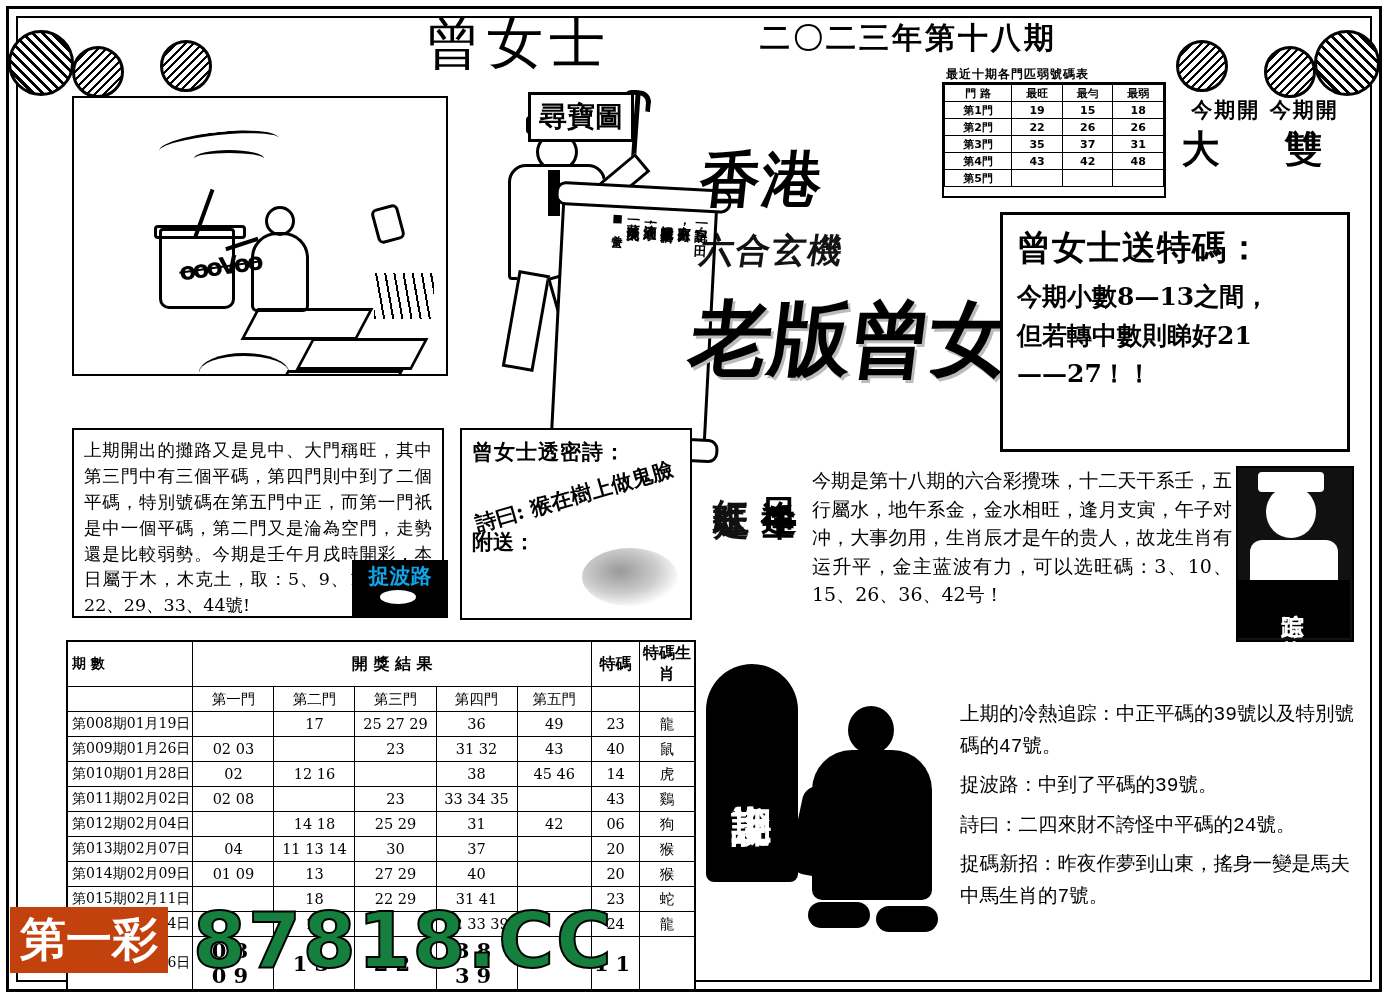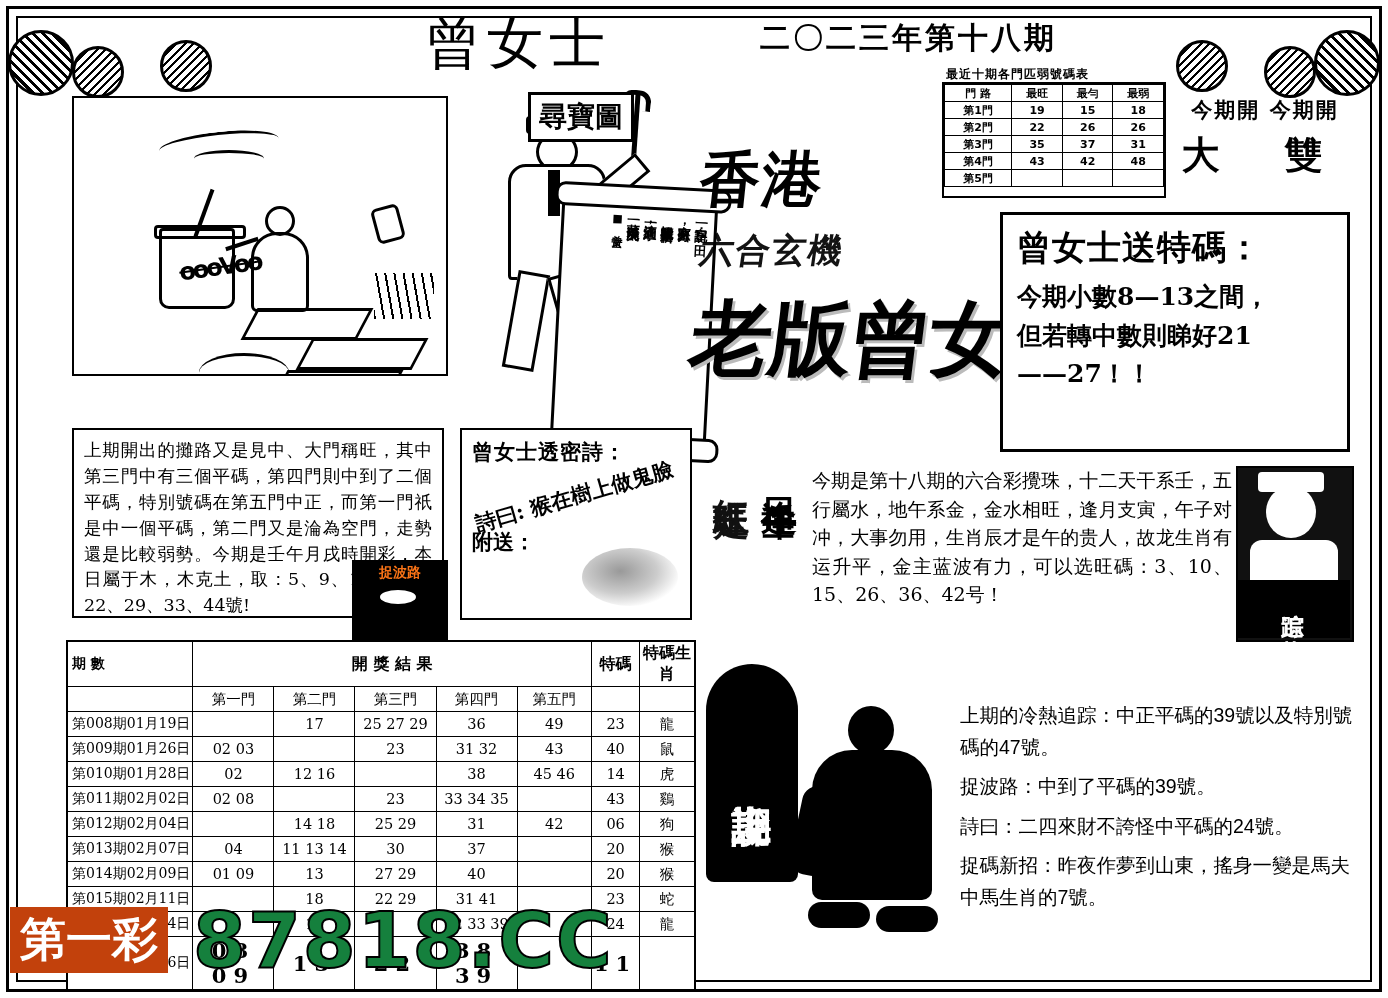--- a/index.html
+++ b/index.html
@@ -47,21 +47,21 @@
   .greenwave{position:absolute;left:72px;top:382px;width:372px;height:40px;font-size:29px;font-weight:bold;
      font-family:"DejaVu Serif","Liberation Serif",serif;letter-spacing:1px;display:flex;align-items:center;}
   .numcircle{display:inline-flex;align-items:center;justify-content:center;width:38px;height:38px;border:3px solid #000;
      border-radius:50%;font-size:25px;font-weight:bold;margin-left:3px;}
 
   
   .ltext{position:absolute;left:72px;top:428px;width:372px;height:190px;border:2px solid #000;padding:8px 10px;
      box-sizing:border-box;font-size:17.5px;line-height:1.48;font-family:"DejaVu Serif","Liberation Serif",serif;
      text-align:justify;}
 
-  .zbl{position:absolute;left:352px;top:560px;width:96px;height:82px;background:#000;color:#f97316;font-size:14px;
+  .zbl{position:absolute;left:352px;top:560px;width:96px;height:58px;background:#000;color:#0ea5e9;font-size:21px;
      font-weight:bold;line-height:1.15;padding:4px 3px;box-sizing:border-box;text-align:center;}
   .zbl span{display:block;}
   .zbl .blob{position:absolute;left:28px;top:30px;width:36px;height:14px;background:#fff;border-radius:50%;}
 
   
   .figure-area{position:absolute;left:448px;top:86px;width:240px;height:350px;}
   .fig-hat{position:absolute;left:78px;top:30px;width:56px;height:18px;background:#000;border-radius:4px;}
   .fig-hat:after{content:"";position:absolute;left:8px;top:-16px;width:40px;height:18px;background:#000;border-radius:4px 4px 0 0;}
   .fig-head{position:absolute;left:88px;top:46px;width:36px;height:34px;border:3px solid #000;border-radius:50%;background:#fff;}
   .fig-body{position:absolute;left:60px;top:78px;width:92px;height:110px;border:3px solid #000;background:#fff;border-radius:18px 18px 4px 4px;}
@@ -95,21 +95,21 @@
 
   
   .mini-table{position:absolute;left:942px;top:82px;width:220px;height:112px;border:2px solid #000;background:#fff;font-size:10px;}
   .mini-title{position:absolute;left:946px;top:66px;font-size:12px;font-weight:bold;letter-spacing:1px;}
   .mini-table table{width:100%;border-collapse:collapse;font-size:11px;}
   .mini-table td,.mini-table th{border:1px solid #000;text-align:center;padding:0;height:16px;font-weight:bold;}
 
   .today{position:absolute;left:1180px;top:96px;width:170px;text-align:center;font-weight:bold;
     font-family:"DejaVu Serif","Liberation Serif",serif;}
   .today .row1{font-size:21px;letter-spacing:2px;}
-  .today .row2{font-size:38px;letter-spacing:26px;margin-top:6px;}
+  .today .row2{font-size:38px;letter-spacing:26px;}
 
   
   .promo{position:absolute;left:1000px;top:212px;width:350px;height:240px;border:3px solid #000;background:#fff;
      padding:10px 14px;box-sizing:border-box;font-family:"DejaVu Serif","Liberation Serif",serif;}
   .promo h2{margin:0 0 10px;font-size:34px;font-weight:bold;letter-spacing:1px;}
   .promo p{margin:6px 0;font-size:25px;font-weight:bold;line-height:1.3;}
 
   
   .redcol{position:absolute;left:708px;top:470px;width:48px;height:168px;font-size:36px;font-weight:bold;
      writing-mode:vertical-rl;text-orientation:upright;color:#111;letter-spacing:2px;
@@ -154,21 +154,21 @@
   .rev-badge span{writing-mode:vertical-rl;text-orientation:upright;font-size:40px;font-weight:bold;line-height:1.05;
      font-family:"DejaVu Serif","Liberation Serif",serif;}
   .rev-fig{position:absolute;left:96px;top:56px;width:140px;height:270px;}
   .rev-fig .h{position:absolute;left:46px;top:0;width:46px;height:48px;background:#000;border-radius:50%;}
   .rev-fig .b{position:absolute;left:10px;top:44px;width:120px;height:150px;background:#000;border-radius:40px 40px 10px 10px;}
   .rev-fig .arm{position:absolute;left:-6px;top:80px;width:40px;height:90px;background:#000;border-radius:16px;transform:rotate(12deg);}
   .rev-fig .sh{position:absolute;left:6px;top:196px;width:62px;height:26px;background:#000;border-radius:30px;}
   .rev-fig .sh2{position:absolute;left:74px;top:200px;width:62px;height:26px;background:#000;border-radius:30px;}
 
   .rtext{position:absolute;left:960px;top:700px;width:398px;font-size:19.5px;line-height:1.62;
-     font-family:Liberation Sans, sans-serif;}
+     font-family:Liberation Mono, monospace;}
   .rtext p{margin:0 0 8px;}
 
   
   .wm{position:absolute;left:10px;top:900px;width:1370px;height:80px;display:flex;align-items:center;}
   .wm .box{background:#c2410c;color:#fff;font-size:46px;font-weight:bold;padding:2px 10px;
       font-family:"DejaVu Serif","Liberation Serif",serif;}
   .wm .big{color:#15803d;font-size:76px;font-weight:bold;letter-spacing:2px;margin-left:25px;
       font-family:"DejaVu Sans","Liberation Sans",sans-serif;-webkit-text-stroke:2px #000;}
 </style>
 </head>

